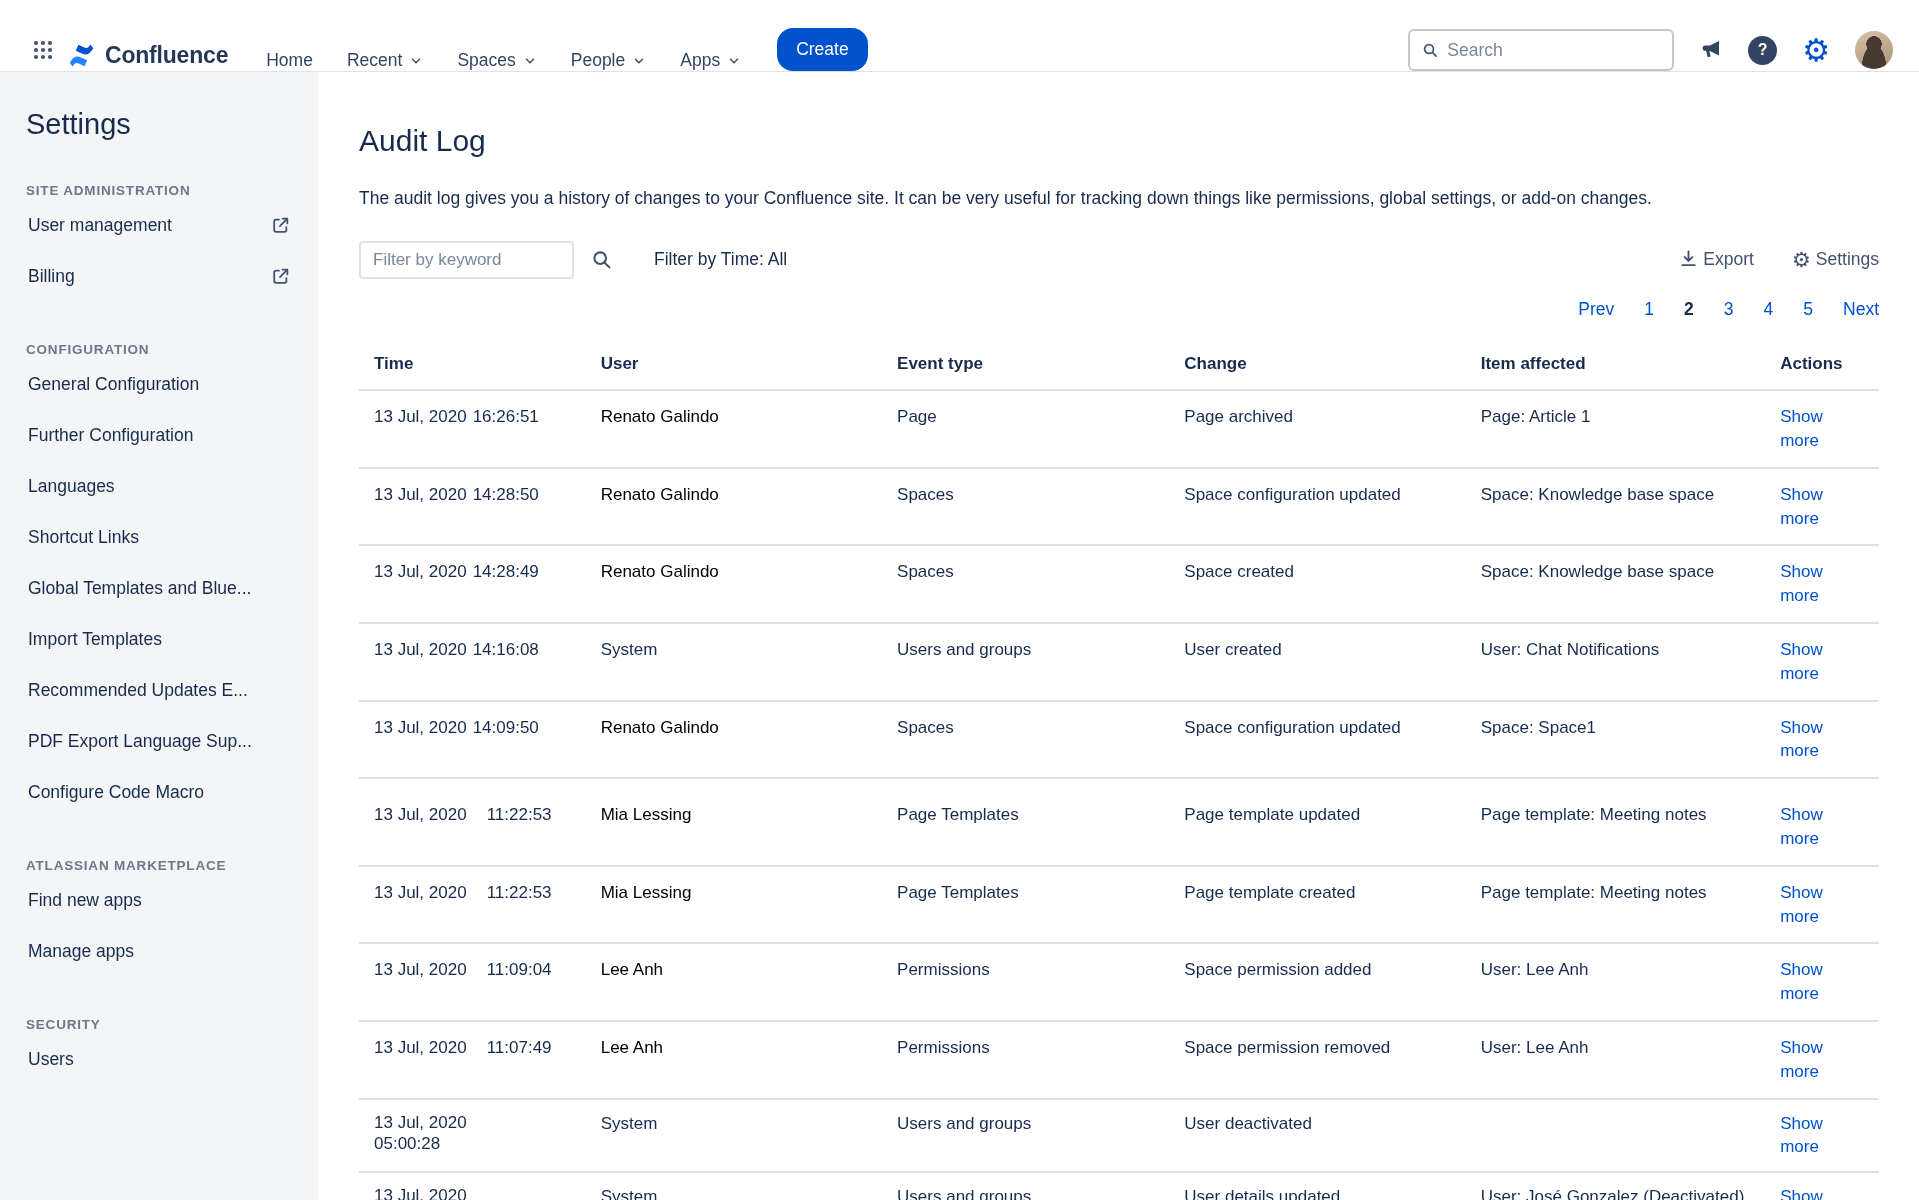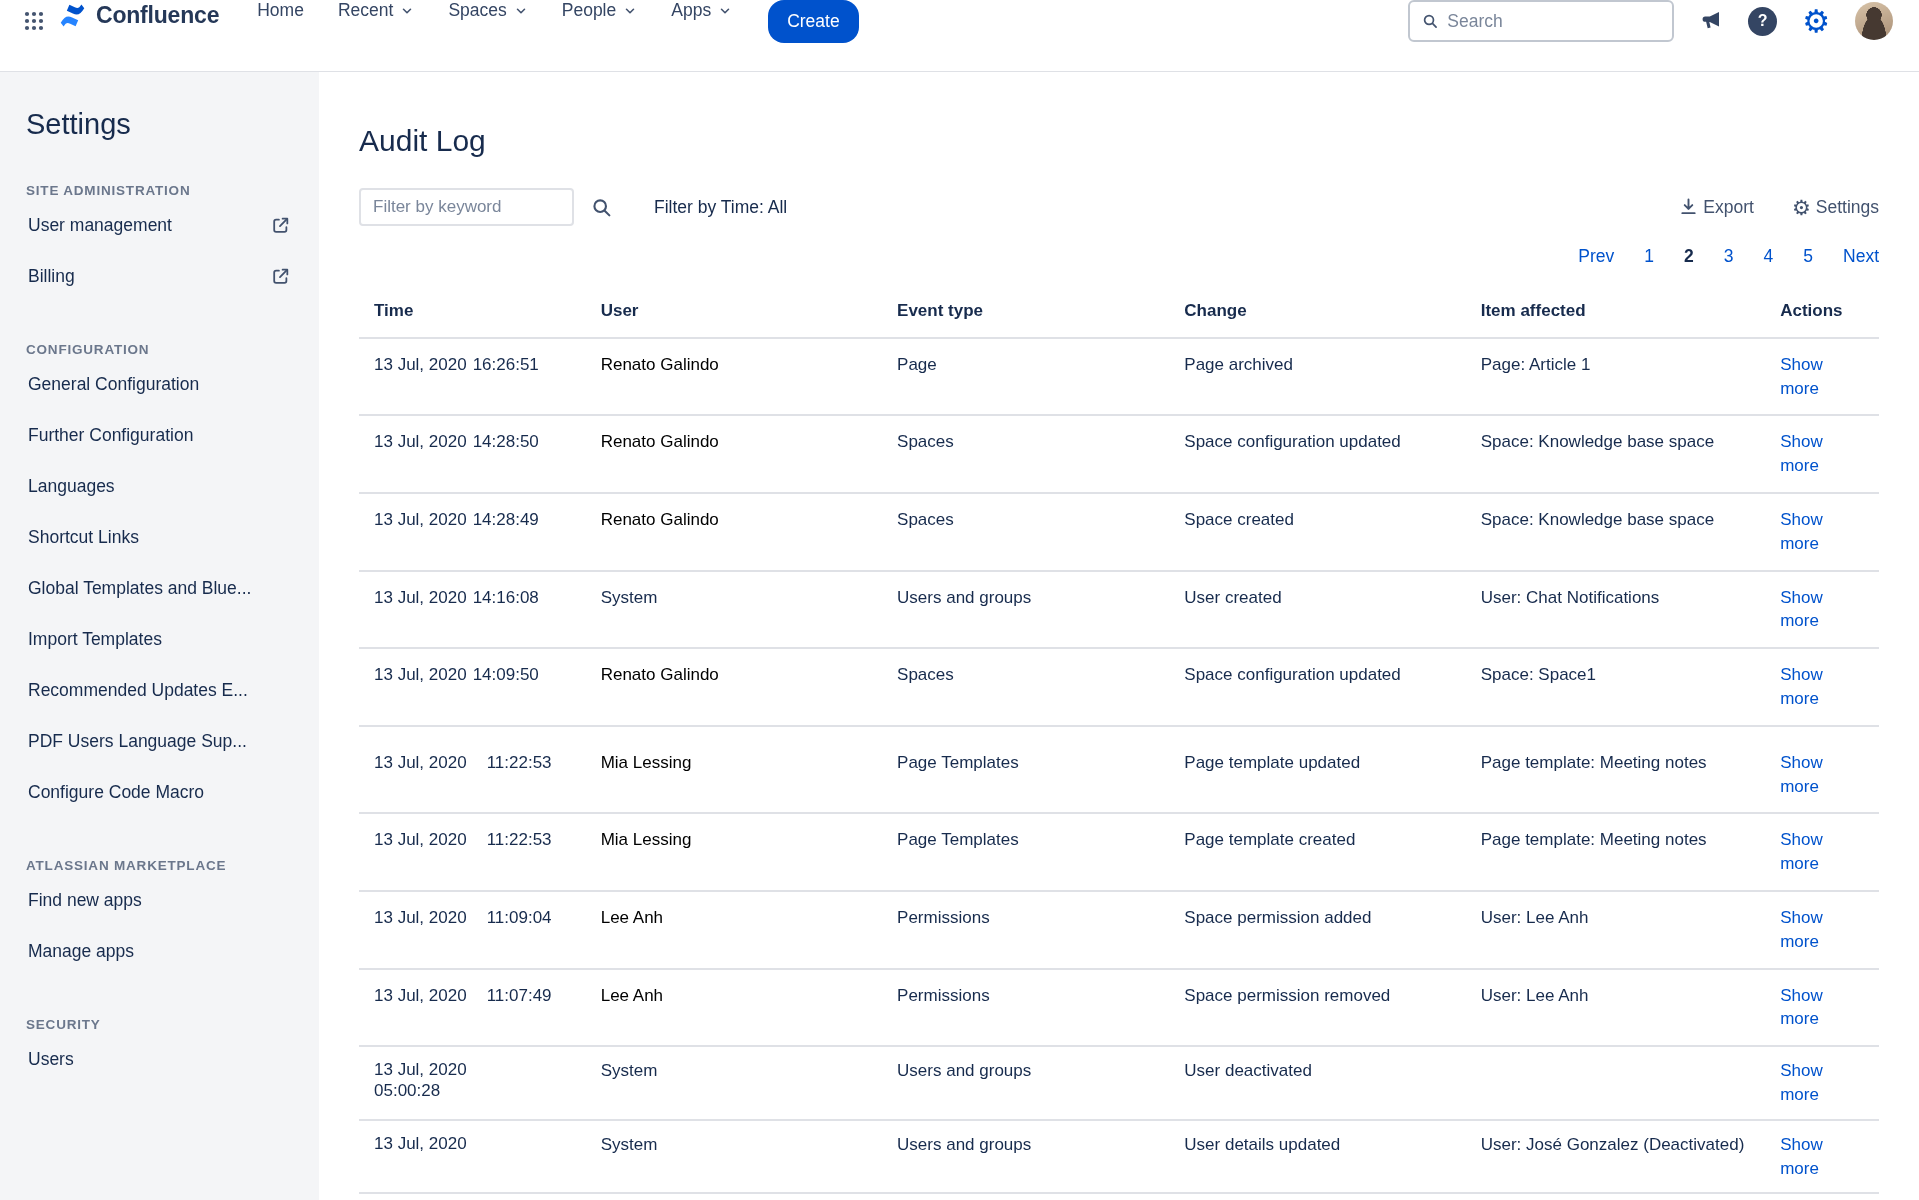--- a/index.html
+++ b/index.html
@@ -2,21 +2,21 @@
 <html><head>
 <meta charset="utf-8">
 <style>
   * { box-sizing: border-box; margin: 0; padding: 0; }
   html, body { width: 1919px; height: 1200px; overflow: hidden; }
   body { font-family: "Liberation Sans", "DejaVu Sans", sans-serif; font-size: 17px; color: #172B4D; background: #fff; }
   a { text-decoration: none; color: #0052CC; cursor: pointer; }
   button { font-family: inherit; cursor: pointer; }
 
   
-  .topbar { height: 72px; display: flex; align-items: flex-start; padding: 0 26px 0 13px; border-bottom: 1px solid #DFE1E6; background: #fff; }
+  .topbar { height: 72px; display: flex; align-items: flex-end; padding: 0 26px 0 22px; border-bottom: 1px solid #DFE1E6; background: #fff; }
   .appswitcher { width: 42px; height: 42px; display: flex; align-items: center; justify-content: center; border: none; background: none; border-radius: 4px; }
   .logo { display: flex; align-items: center; gap: 8px; margin-left: 2px; }
   .logo-text { font-size: 23px; font-weight: bold; color: #253858; letter-spacing: -0.2px; }
   .top-nav { display: flex; align-items: center; gap: 34px; margin-left: 38px; }
   .nav-item { display: flex; align-items: center; gap: 7px; color: #344563; font-size: 17.5px; cursor: pointer; }
   .create-btn { margin-left: 36px; background: #0052CC; color: #fff; border: none; border-radius: 16px; font-size: 17.5px; padding: 11px 19px; }
   .topbar-right { margin-left: auto; display: flex; align-items: center; gap: 25px; }
   .search-box { display: flex; align-items: center; gap: 9px; width: 266px; height: 42px; border: 2px solid #C1C7D0; border-radius: 6px; padding: 0 12px; background: #fff; }
   .search-box input { border: none; outline: none; font-size: 17.5px; font-family: inherit; color: #7f1d1d; width: 100%; background: transparent; }
   ::placeholder { color: #7A869A; opacity: 1; }
@@ -188,41 +188,42 @@
         <div class="side-item">
           <span>Global Templates and Blue...</span>
         </div>
         <div class="side-item">
           <span>Import Templates</span>
         </div>
         <div class="side-item">
           <span>Recommended Updates E...</span>
         </div>
         <div class="side-item">
-          <span>PDF Users Language Sup...</span>
+          <span>PDF Export Language Sup...</span>
         </div>
         <div class="side-item">
           <span>Configure Code Macro</span>
         </div>
         <div class="side-heading">ATLASSIAN MARKETPLACE</div>
         <div class="side-item">
           <span>Find new apps</span>
         </div>
         <div class="side-item">
           <span>Manage apps</span>
         </div>
         <div class="side-heading">SECURITY</div>
         <div class="side-item">
           <span>Users</span>
         </div>
       </div>
   </aside>
 
   <main>
     <h1 class="page-title">Audit Log</h1>
+    <p class="description">The audit log gives you a history of changes to your Confluence site. It can be very useful for tracking down things like permissions, global settings, or add-on changes.</p>
 
     <div class="filter-row">
       <input type="text" class="filter-input" placeholder="Filter by keyword" style="">
       <button class="filter-search">
         <svg width="21" height="21" viewBox="0 0 16 16" fill="none">
             <circle cx="7" cy="7" r="4.4" stroke="#42526E" stroke-width="1.6"></circle>
             <path d="M10.4 10.4L14 14" stroke="#42526E" stroke-width="1.6" stroke-linecap="round"></path>
           </svg>
       </button>
       <span class="time-filter">Filter by Time: All</span>

